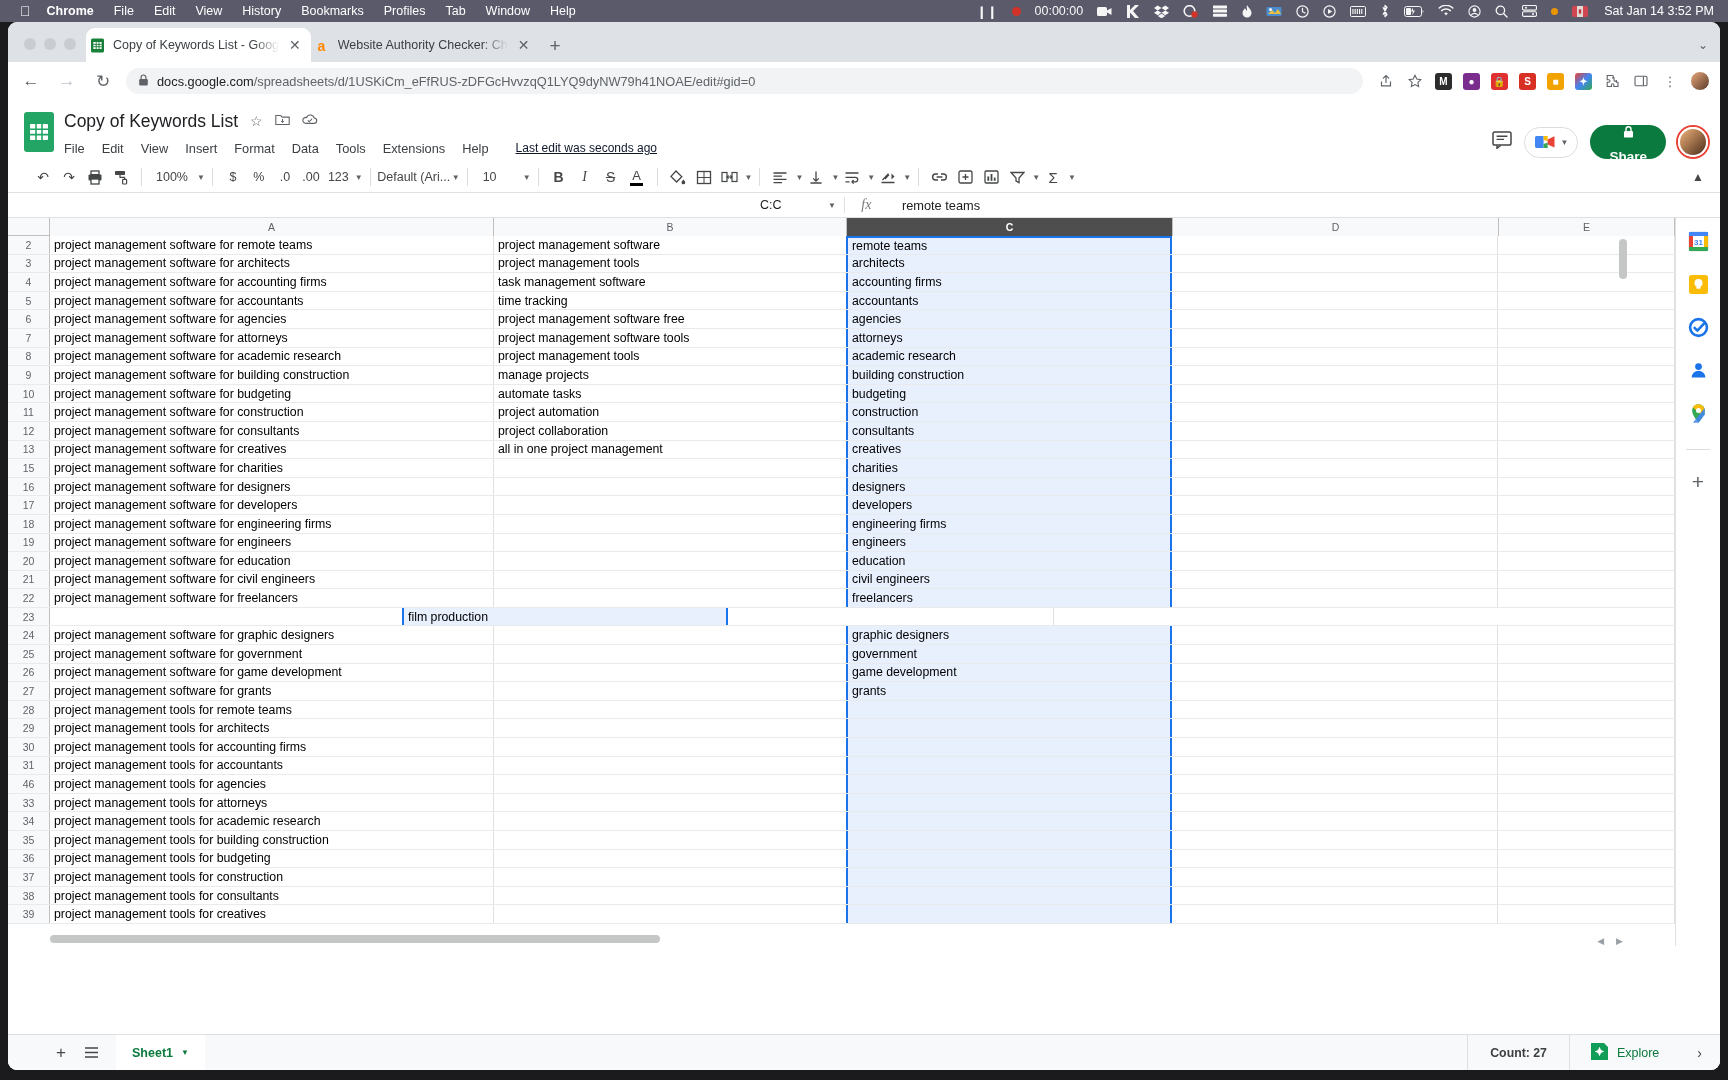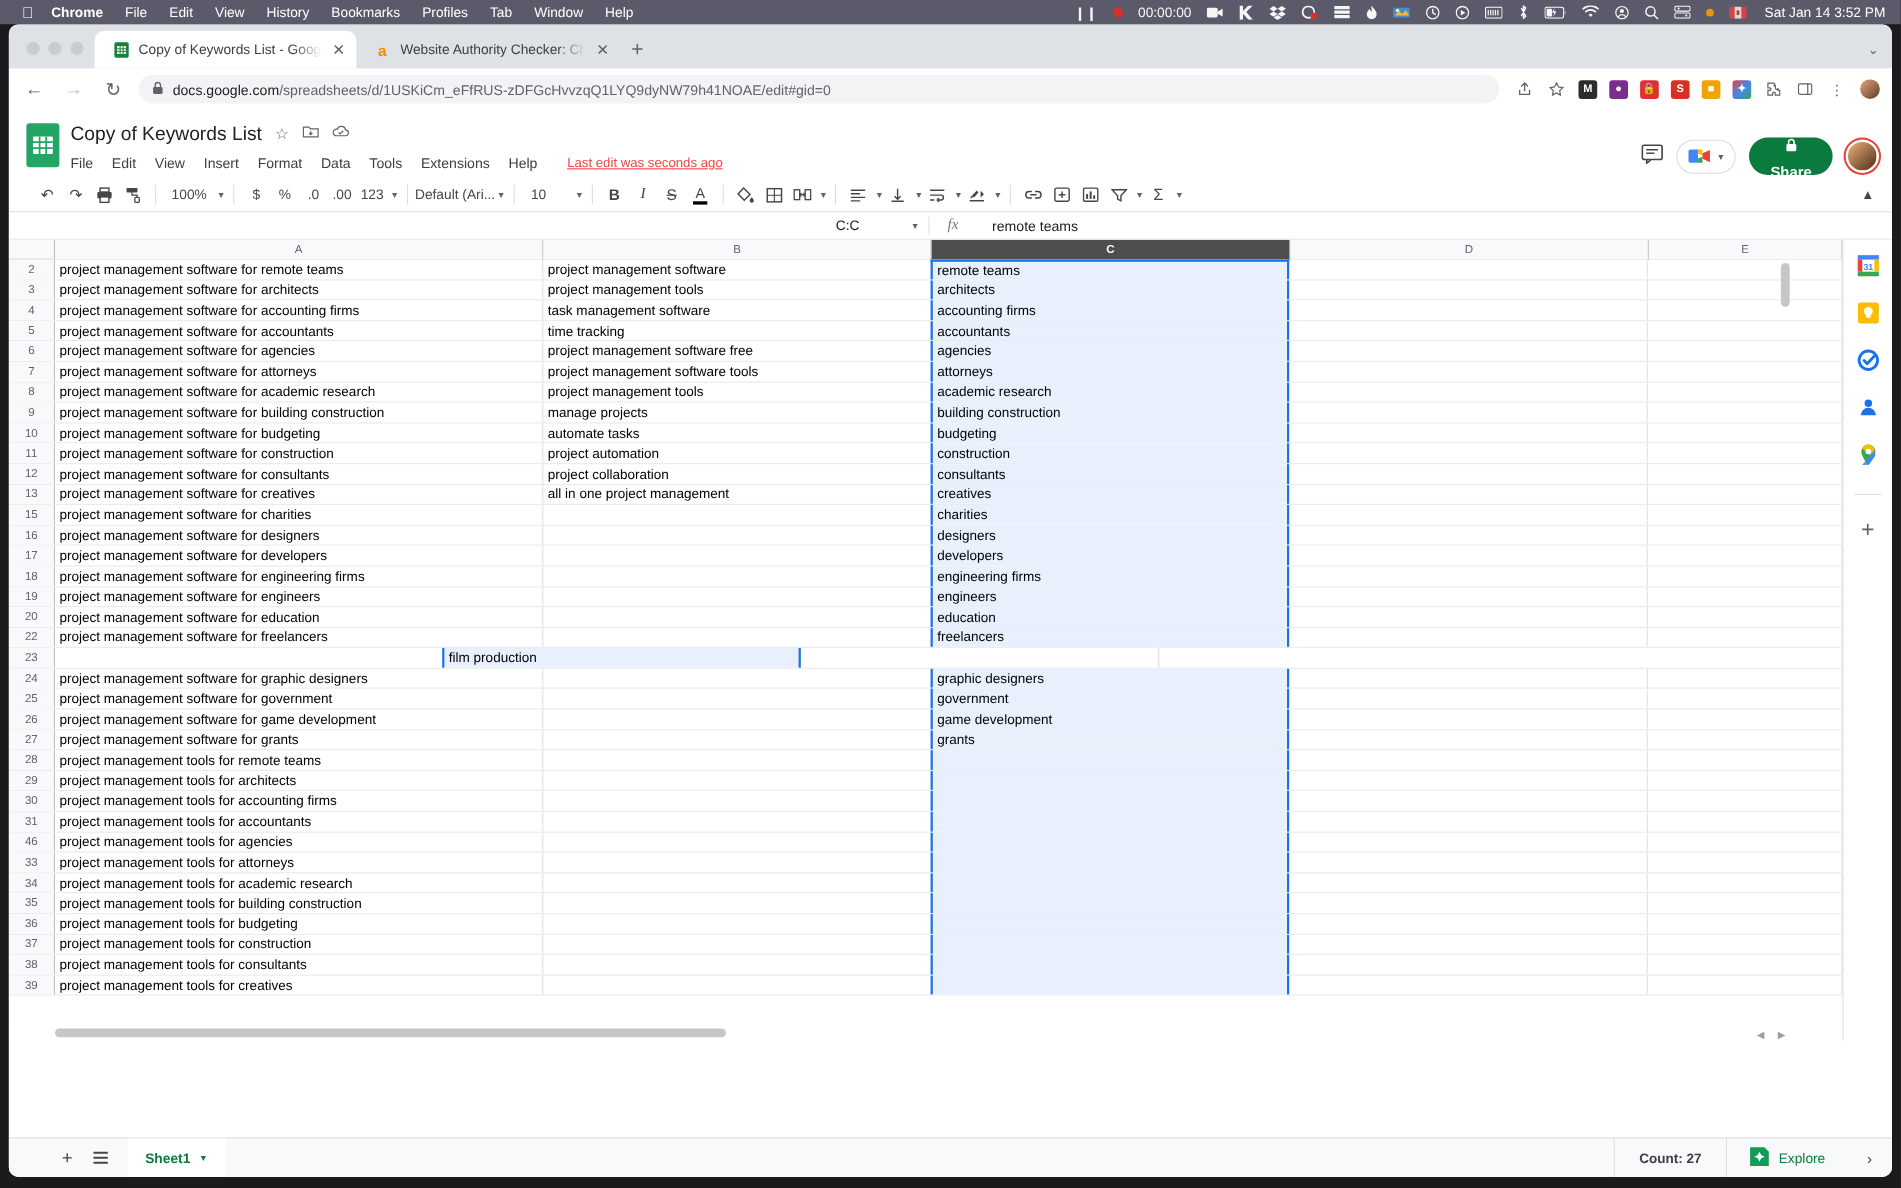--- a/index.html
+++ b/index.html
@@ -39,21 +39,21 @@
   #tabstrip {
     height: 40px; background: #dee1e6;
     display: flex; align-items: flex-end; padding-left: 8px;
     position: relative;
   }
   .winbtns { display: flex; align-items: center; gap: 8px; padding: 0 10px 12px 8px; }
   .winbtn { width: 12px; height: 12px; border-radius: 50%; background: #c9ccd1; }
   .tab {
     height: 34px; min-width: 205px; max-width: 240px;
     display: flex; align-items: center; gap: 8px;
-    border-radius: 9px 9px 0 0; padding: 0 8px 0 16px;
+    border-radius: 9px 9px 0 0; padding: 0 8px 0 3px;
     font-size: 12.5px; color: #3c4043; white-space: nowrap;
     position: relative;
   }
   .tab.active { background: #ffffff; }
   .tab .favicon { width: 16px; height: 16px; flex: 0 0 16px; display: flex; align-items: center; justify-content: center; }
   .tab .tlabel { overflow: hidden; text-overflow: clip; flex: 1; -webkit-mask-image: linear-gradient(90deg, #000 85%, transparent); mask-image: linear-gradient(90deg, #000 85%, transparent); }
   .tab .tclose { font-size: 14px; color: #5f6368; padding: 0 2px; }
   .newtab { font-size: 19px; color: #5f6368; margin: 0 0 7px 10px; line-height: 1; }
   .tabstrip-right { flex: 1; display: flex; justify-content: flex-end; align-items: center; padding: 0 12px 10px 0; }
   .chev { color: #5f6368; font-size: 12px; }
@@ -81,21 +81,21 @@
   #sheets { background: #ffffff; height: 970px; position: relative; }
 
   #sheets-head { display: flex; padding: 8px 12px 0 10px; height: 62px; }
   .gs-logo { width: 34px; height: 44px; margin: 2px 8px 0 4px; flex: 0 0 34px; }
   .title-block { flex: 1; min-width: 0; }
   .title-row { display: flex; align-items: center; gap: 12px; height: 26px; }
   .doc-title { font-size: 17.5px; color: #202124; white-space: nowrap; }
   .ticon { font-size: 14px; color: #5f6368; }
   .menu-row { display: flex; align-items: center; gap: 17px; margin-top: 4px; height: 20px; }
   .menu-item { font-size: 12.8px; color: #3c4043; white-space: nowrap; }
-  .lastedit { font-size: 12px; color: #ef4444; text-decoration: underline; margin-left: 10px; white-space: nowrap; }
+  .lastedit { font-size: 12px; color: #0f172a; text-decoration: underline; margin-left: 10px; white-space: nowrap; }
   .head-right { display: flex; align-items: center; gap: 12px; padding-top: 14px; }
   .comment-ico { font-size: 17px; color: #444746; }
   .meet-btn { display: flex; align-items: center; gap: 5px; border: 1px solid #dadce0; border-radius: 16px; height: 31px; padding: 0 9px; }
   .share-btn {
     background: #0b7a3e; color: #fff; border-radius: 17px; height: 34px;
     display: flex; align-items: center; gap: 7px; padding: 0 19px;
     font-size: 13.5px; font-weight: bold; flex-direction: column;
   }
   .avatar-lg { width: 30px; height: 30px; border-radius: 50%;
      background: linear-gradient(135deg,#f0b27a,#4a2c1a);
@@ -815,20 +815,28 @@
             </div>
             <div class="row">
               <div class="rowhead">20</div>
               <div class="cell colA">project management software for education</div>
               <div class="cell colB"></div>
               <div class="cell colC csel">education</div>
               <div class="cell colD"></div>
               <div class="cell colE"></div>
             </div>
             <div class="row">
+              <div class="rowhead">21</div>
+              <div class="cell colA">project management software for civil engineers</div>
+              <div class="cell colB"></div>
+              <div class="cell colC csel">civil engineers</div>
+              <div class="cell colD"></div>
+              <div class="cell colE"></div>
+            </div>
+            <div class="row">
               <div class="rowhead">22</div>
               <div class="cell colA">project management software for freelancers</div>
               <div class="cell colB"></div>
               <div class="cell colC csel">freelancers</div>
               <div class="cell colD"></div>
               <div class="cell colE"></div>
             </div>
             <div class="row">
               <div class="rowhead">23</div>
               <div class="cell colB"></div>

